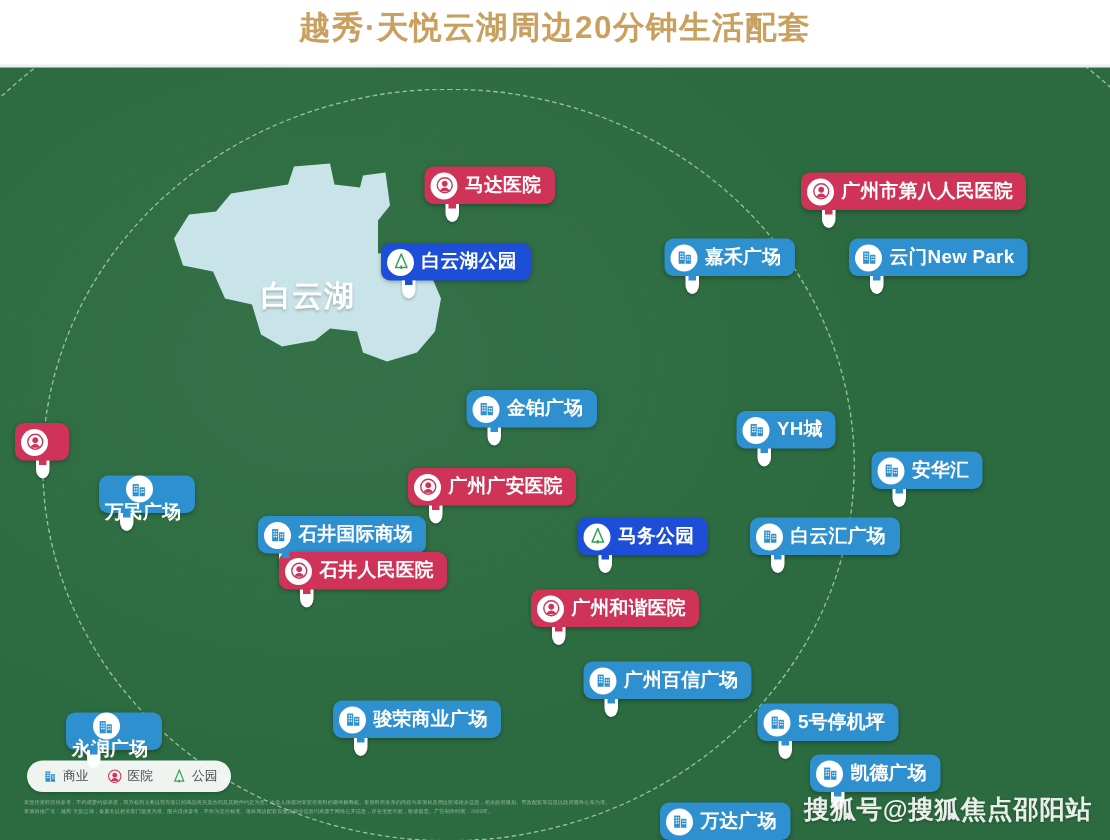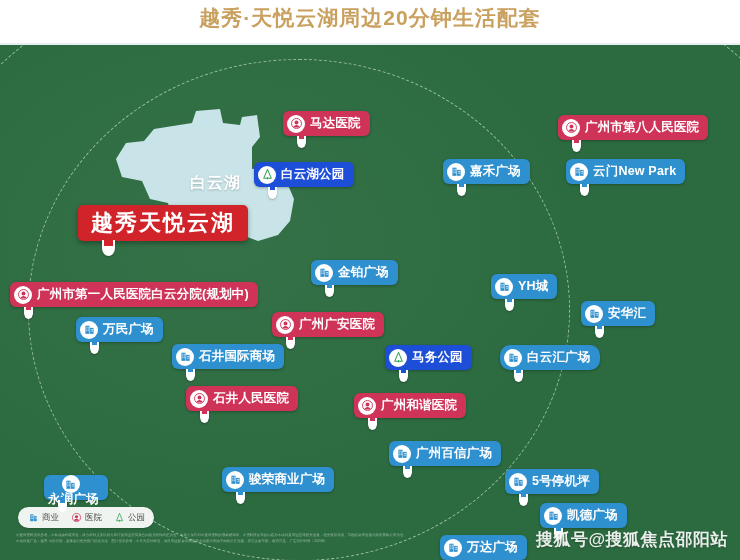--- a/index.html
+++ b/index.html
@@ -48,24 +48,23 @@
   }
   .ring-inner{ left:28px; top:14px; width:540px; height:500px; }
   .ring-outer{ left:-132px; top:-118px; width:1010px; height:840px; }
 
   
   .lake{
     position:absolute;left:92px;top:58px;width:235px;height:160px;
     pointer-events:none;
   }
   .lake-name{
-    position:absolute;left:174px;top:128px;
-    color:#ffffff;font-size:16px;font-weight:bold;letter-spacing:1px;
+    position:absolute;left:174px;top:139px;
+    color:#ffffff;font-size:20px;font-weight:bold;letter-spacing:1px;
     text-shadow:0 1px 2px rgba(0,0,0,0.22);
-    margin-left:16px;
   }
 
   
   .pin{
     position:absolute;
     display:inline-flex;align-items:center;
     height:25px;
     padding:0 9px 0 4px;
     border-radius:6px;
     box-shadow:0 1px 3px rgba(0,0,0,0.28);
@@ -182,23 +181,20 @@
     <div class="map-vignette"></div>
 
     <svg class="lake" viewBox="0 0 235 160">
       <path d="M62,26 L100,20 L104,8 L128,6 L131,20 L148,22 L150,14 L165,12 L168,34
                L160,44 L160,66 L176,64 L180,80 L196,82 L202,96 L198,118 L186,132
                L166,138 L150,132 L146,118 L128,116 L118,124 L96,128 L82,120
                L76,100 L58,96 L50,78 L30,74 L24,56 L34,40 L52,38 Z" fill="#c9e4e8"></path>
     </svg>
     <div class="lake-name">白云湖</div>
 
-    <div class="project" style="left:78px;top:160px;">
-      <span class="ptx">越秀天悦云湖</span>
-    </div>
 
     <div id="pins">
         <div class="pin hospital" style="left: 283px; top: 66px;">
           <span class="ic">
             <svg width="13" height="13" viewBox="0 0 24 24">
               <circle cx="12" cy="12" r="9.2" fill="none" stroke="#cf3358" stroke-width="1.7"></circle>
               <path d="M12 6.6c2 0 3.6 1.6 3.6 3.6S14 13.8 12 13.8 8.4 12.2 8.4 10.2 10 6.6 12 6.6z" fill="#cf3358"></path>
               <path d="M6.2 19.4c.7-2.9 3-4.5 5.8-4.5s5.1 1.6 5.8 4.5z" fill="#cf3358"></path>
             </svg>
           </span>
@@ -206,21 +202,21 @@
         </div>
         <div class="pin park" style="left: 254px; top: 117px;">
           <span class="ic">
             <svg width="13" height="13" viewBox="0 0 24 24">
               <path d="M12 2.5 L19 19 H5 Z" fill="none" stroke="#36a35a" stroke-width="1.9" stroke-linejoin="round"></path>
               <rect x="10.9" y="16.5" width="2.2" height="4.5" fill="#36a35a"></rect>
             </svg>
           </span>
           <span class="tx">白云湖公园</span>
         </div>
-        <div class="pin hospital" style="left: 534px; top: 70px; margin-left: 24px;">
+        <div class="pin hospital" style="left: 534px; top: 70px;">
           <span class="ic">
             <svg width="13" height="13" viewBox="0 0 24 24">
               <circle cx="12" cy="12" r="9.2" fill="none" stroke="#cf3358" stroke-width="1.7"></circle>
               <path d="M12 6.6c2 0 3.6 1.6 3.6 3.6S14 13.8 12 13.8 8.4 12.2 8.4 10.2 10 6.6 12 6.6z" fill="#cf3358"></path>
               <path d="M6.2 19.4c.7-2.9 3-4.5 5.8-4.5s5.1 1.6 5.8 4.5z" fill="#cf3358"></path>
             </svg>
           </span>
           <span class="tx">广州市第八人民医院</span>
         </div>
         <div class="pin commercial" style="left: 443px; top: 114px;">
@@ -319,23 +315,22 @@
           <span class="tx">安华汇</span>
         </div>
         <div class="pin hospital" style="left: 10px; top: 237px;">
           <span class="ic">
             <svg width="13" height="13" viewBox="0 0 24 24">
               <circle cx="12" cy="12" r="9.2" fill="none" stroke="#cf3358" stroke-width="1.7"></circle>
               <path d="M12 6.6c2 0 3.6 1.6 3.6 3.6S14 13.8 12 13.8 8.4 12.2 8.4 10.2 10 6.6 12 6.6z" fill="#cf3358"></path>
               <path d="M6.2 19.4c.7-2.9 3-4.5 5.8-4.5s5.1 1.6 5.8 4.5z" fill="#cf3358"></path>
             </svg>
           </span>
-          <span class="tx">广州市第一人民医院白云分院(规划中)</span>
-        </div>
-        <div class="pin commercial" style="left: 76px; top: 272px;">
+        </div>
+        <div class="pin commercial" style="left: 66px; top: 272px; flex-direction: column;">
           <span class="ic">
             <svg width="13" height="13" viewBox="0 0 24 24">
               <rect x="4.5" y="5" width="7.5" height="15" fill="#2f90cf"></rect>
               <rect x="13" y="9" width="6.5" height="11" fill="#2f90cf"></rect>
               <rect x="6.2" y="7" width="1.7" height="1.7" fill="#fff"></rect>
               <rect x="8.9" y="7" width="1.7" height="1.7" fill="#fff"></rect>
               <rect x="6.2" y="10.2" width="1.7" height="1.7" fill="#fff"></rect>
               <rect x="8.9" y="10.2" width="1.7" height="1.7" fill="#fff"></rect>
               <rect x="6.2" y="13.4" width="1.7" height="1.7" fill="#fff"></rect>
               <rect x="8.9" y="13.4" width="1.7" height="1.7" fill="#fff"></rect>
@@ -378,40 +373,40 @@
         </div>
         <div class="pin park" style="left: 385px; top: 300px;">
           <span class="ic">
             <svg width="13" height="13" viewBox="0 0 24 24">
               <path d="M12 2.5 L19 19 H5 Z" fill="none" stroke="#36a35a" stroke-width="1.9" stroke-linejoin="round"></path>
               <rect x="10.9" y="16.5" width="2.2" height="4.5" fill="#36a35a"></rect>
             </svg>
           </span>
           <span class="tx">马务公园</span>
         </div>
-        <div class="pin commercial" style="left: 500px; top: 300px; border-radius: 10px;">
+        <div class="pin commercial" style="left: 500px; top: 300px;">
           <span class="ic">
             <svg width="13" height="13" viewBox="0 0 24 24">
               <rect x="4.5" y="5" width="7.5" height="15" fill="#2f90cf"></rect>
               <rect x="13" y="9" width="6.5" height="11" fill="#2f90cf"></rect>
               <rect x="6.2" y="7" width="1.7" height="1.7" fill="#fff"></rect>
               <rect x="8.9" y="7" width="1.7" height="1.7" fill="#fff"></rect>
               <rect x="6.2" y="10.2" width="1.7" height="1.7" fill="#fff"></rect>
               <rect x="8.9" y="10.2" width="1.7" height="1.7" fill="#fff"></rect>
               <rect x="6.2" y="13.4" width="1.7" height="1.7" fill="#fff"></rect>
               <rect x="8.9" y="13.4" width="1.7" height="1.7" fill="#fff"></rect>
               <rect x="14.4" y="11" width="1.6" height="1.6" fill="#fff"></rect>
               <rect x="16.7" y="11" width="1.6" height="1.6" fill="#fff"></rect>
               <rect x="14.4" y="14.2" width="1.6" height="1.6" fill="#fff"></rect>
               <rect x="16.7" y="14.2" width="1.6" height="1.6" fill="#fff"></rect>
             </svg>
           </span>
           <span class="tx">白云汇广场</span>
         </div>
-        <div class="pin hospital" style="left: 186px; top: 341px;">
+        <div class="pin hospital" style="left: 186px; top: 323px;">
           <span class="ic">
             <svg width="13" height="13" viewBox="0 0 24 24">
               <circle cx="12" cy="12" r="9.2" fill="none" stroke="#cf3358" stroke-width="1.7"></circle>
               <path d="M12 6.6c2 0 3.6 1.6 3.6 3.6S14 13.8 12 13.8 8.4 12.2 8.4 10.2 10 6.6 12 6.6z" fill="#cf3358"></path>
               <path d="M6.2 19.4c.7-2.9 3-4.5 5.8-4.5s5.1 1.6 5.8 4.5z" fill="#cf3358"></path>
             </svg>
           </span>
           <span class="tx">石井人民医院</span>
         </div>
         <div class="pin hospital" style="left: 354px; top: 348px;">

